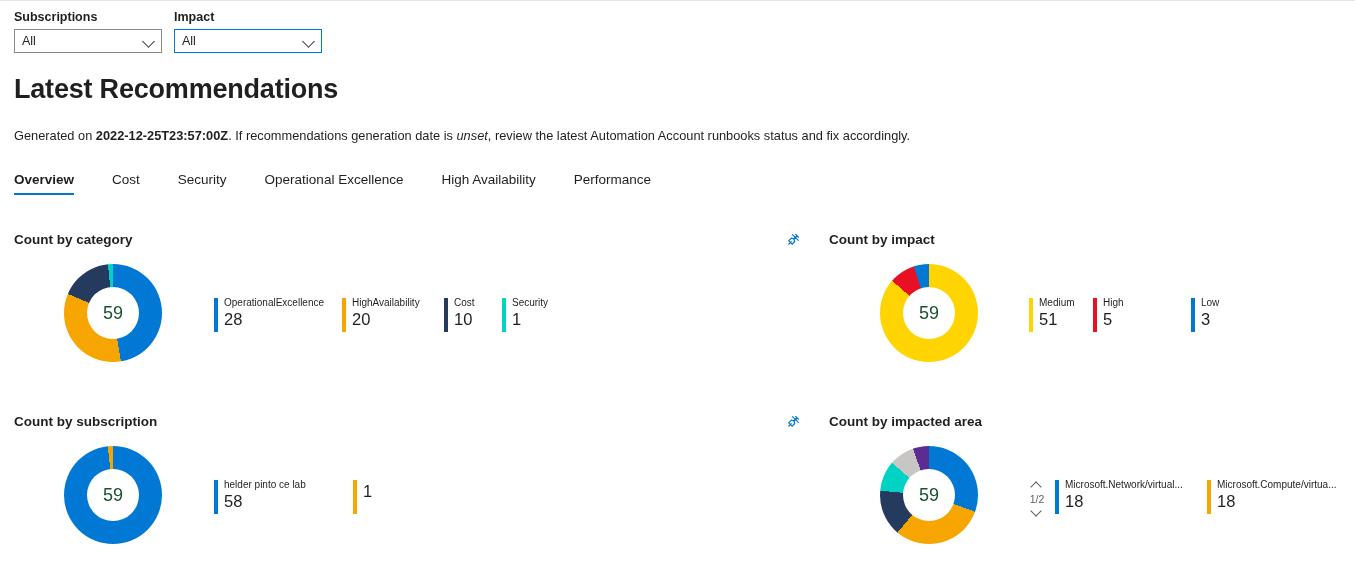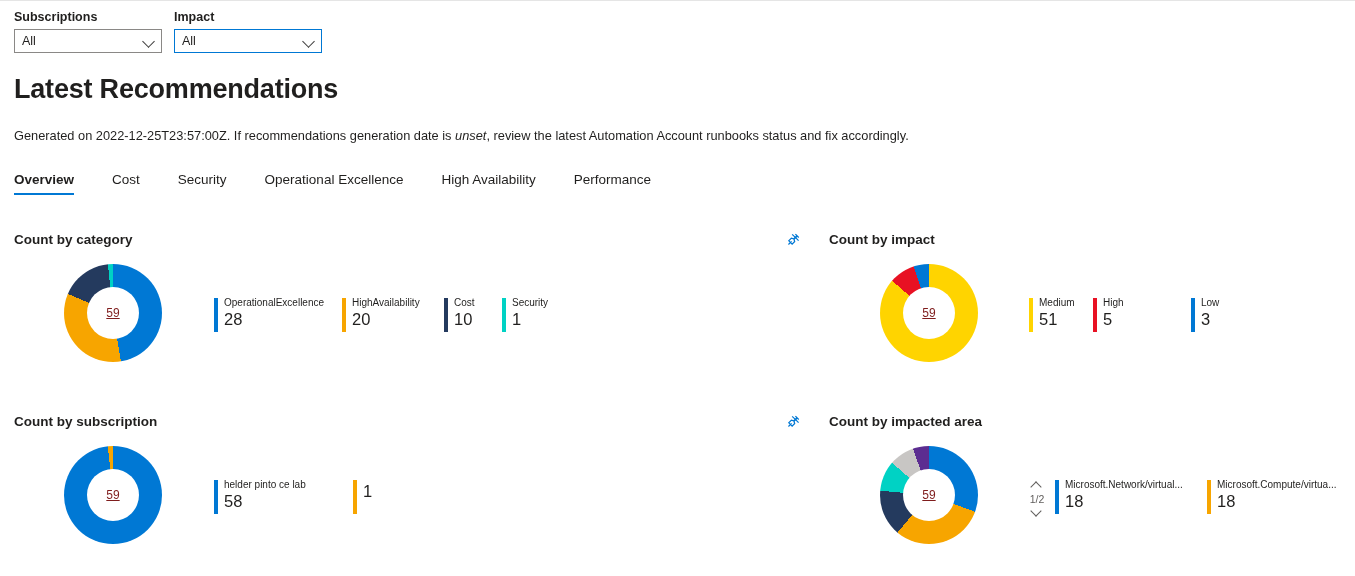--- a/index.html
+++ b/index.html
@@ -74,21 +74,21 @@
     color: #201f1e;
     letter-spacing: -0.2px;
   }
   .subtitle {
     position: absolute;
     top: 128px; left: 14px;
     font-size: 12.8px;
     color: #201f1e;
     white-space: nowrap;
   }
-  .subtitle b { font-weight: normal; margin-top: 18px; }
+  .subtitle b { font-weight: bold; margin-top: 18px; }
   .subtitle i { font-style: italic; }
 
   
   .tabs {
     position: absolute;
     top: 172px; left: 14px;
     display: flex;
     gap: 8px;
     align-items: flex-start;
   }
@@ -139,23 +139,22 @@
   .donut .hole {
     position: absolute;
     left: 50%; top: 50%;
     transform: translate(-50%,-50%);
     width: 52px; height: 52px;
     border-radius: 50%;
     background: #ffffff;
     display: flex;
     align-items: center;
     justify-content: center;
-    font-size: 12px;
-    color: #7f1d1d;
-    text-decoration: underline;
+    font-size: 18px;
+    color: #14532d;
   }
 
   .legend {
     position: absolute;
     display: flex;
     align-items: flex-start;
   }
   .legend-item {
     display: flex;
     align-items: flex-start;

